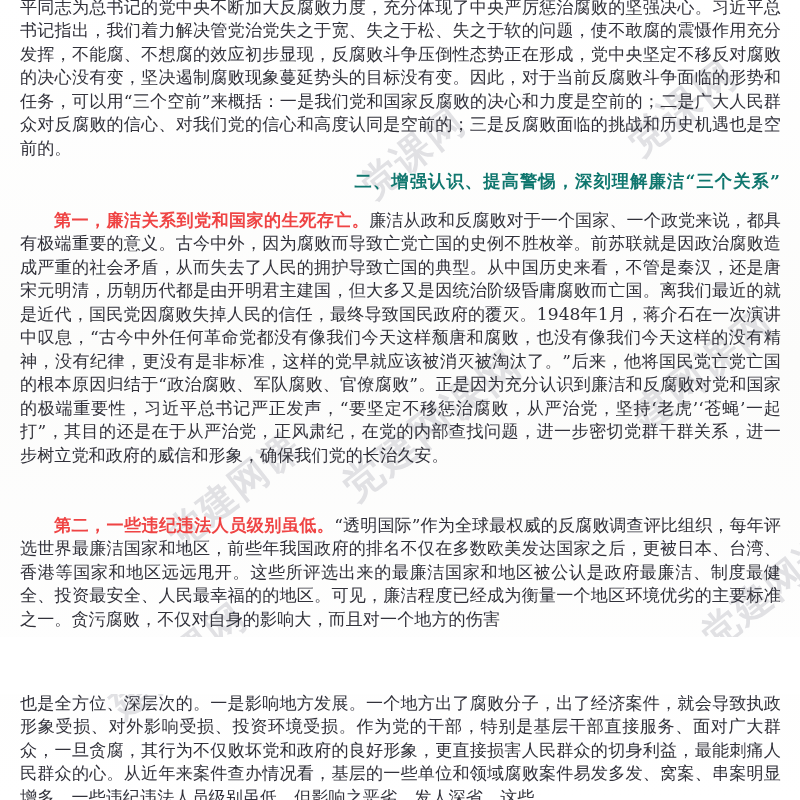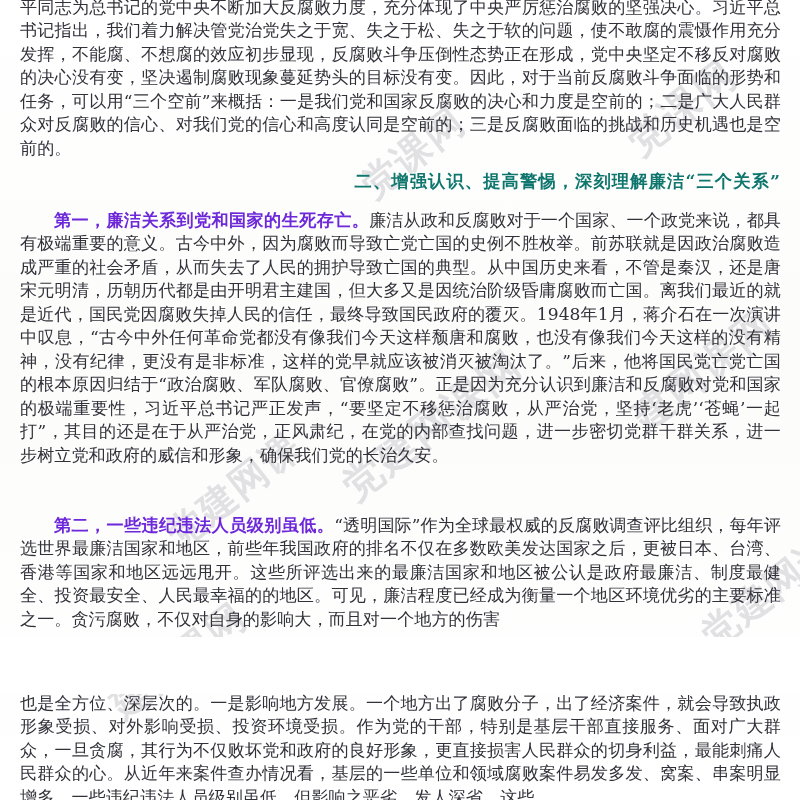--- a/index.html
+++ b/index.html
@@ -68,21 +68,21 @@
     line-height: 23.45px;
     font-weight: 700;
     text-indent: 40px;
     letter-spacing: 1.1px;
     font-family: "DejaVu Serif", "Liberation Serif", serif;
     text-align: right;
   }
 
   .lead {
     font-weight: 700;
-    color: #6d28d9;
+    color: #ef4444;
     letter-spacing: 0.4px;
   }
 
   
   .page-gap {
     position: absolute;
     left: 0;
     width: 800px;
     background: #ffffff;
   }

